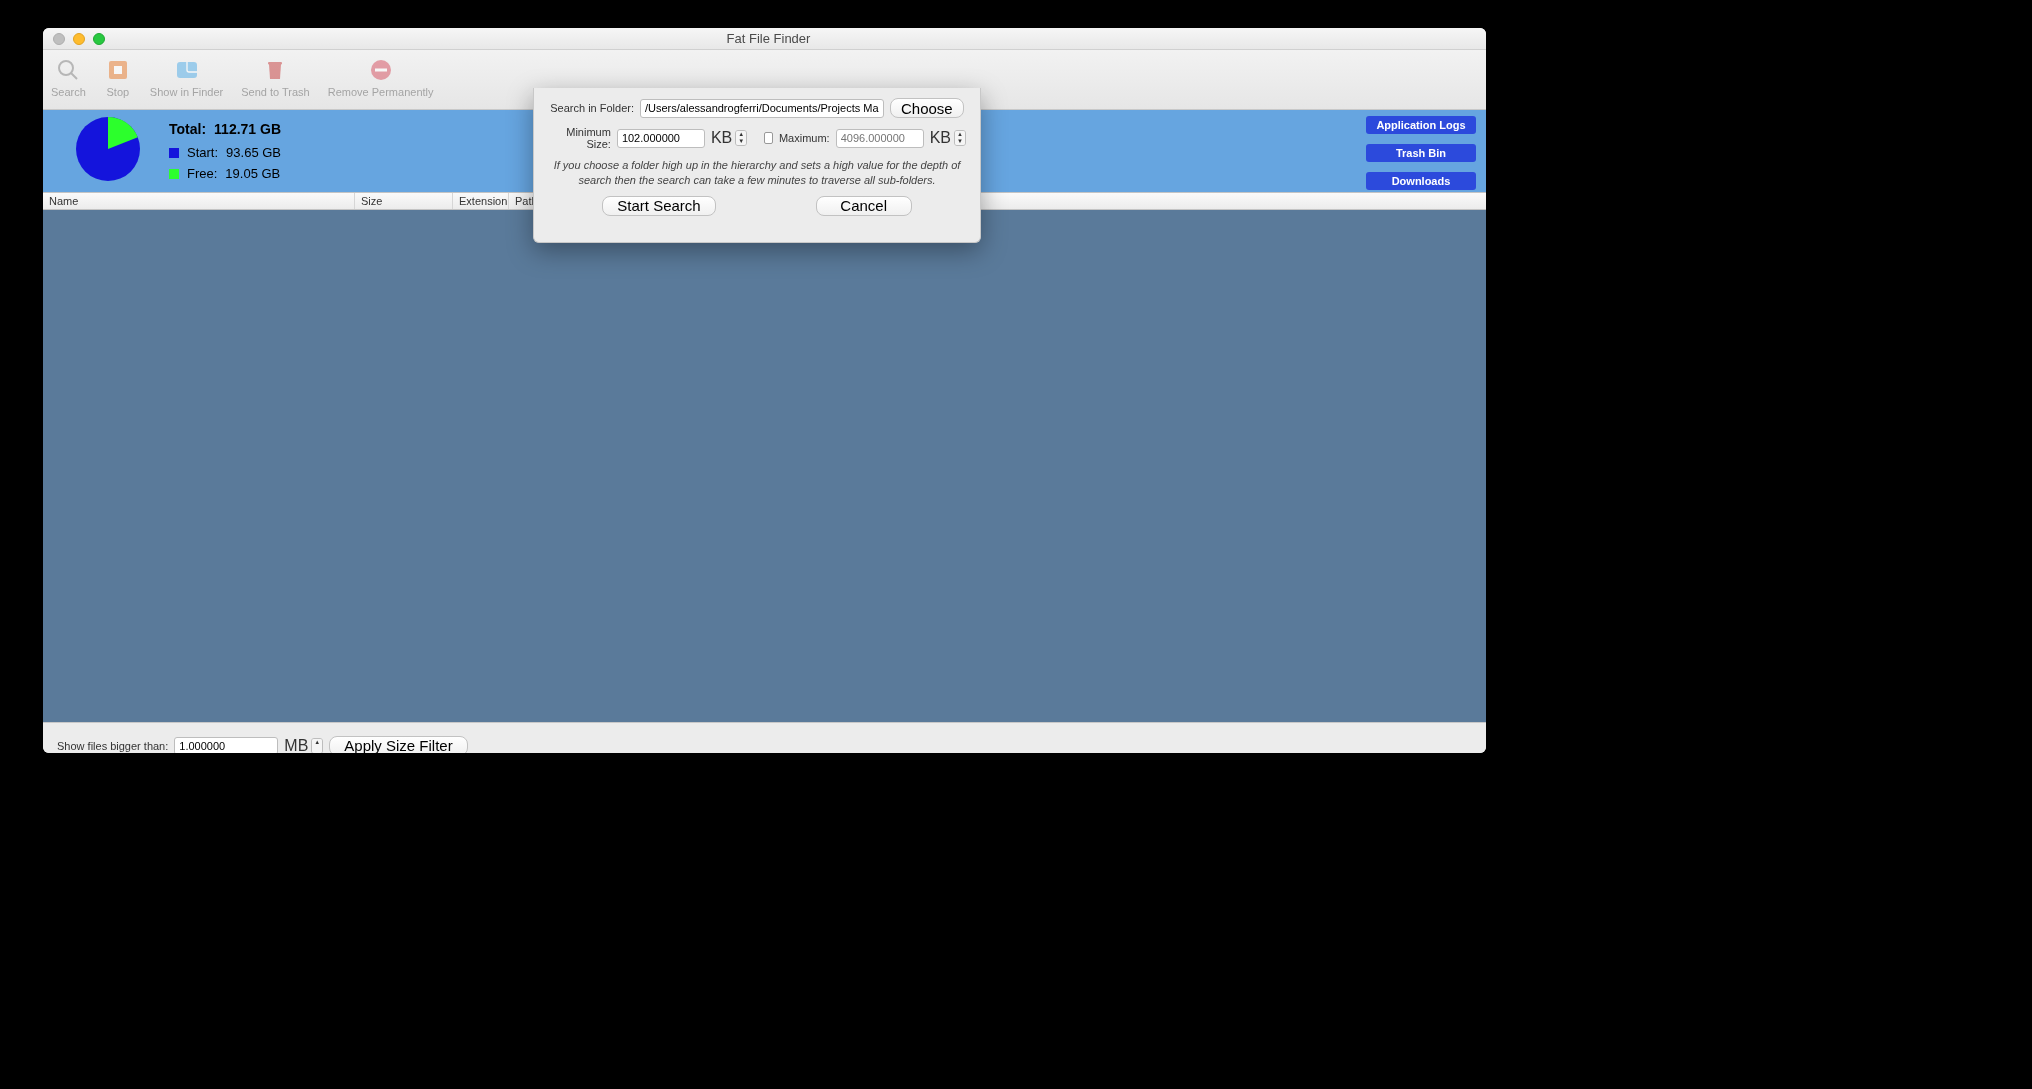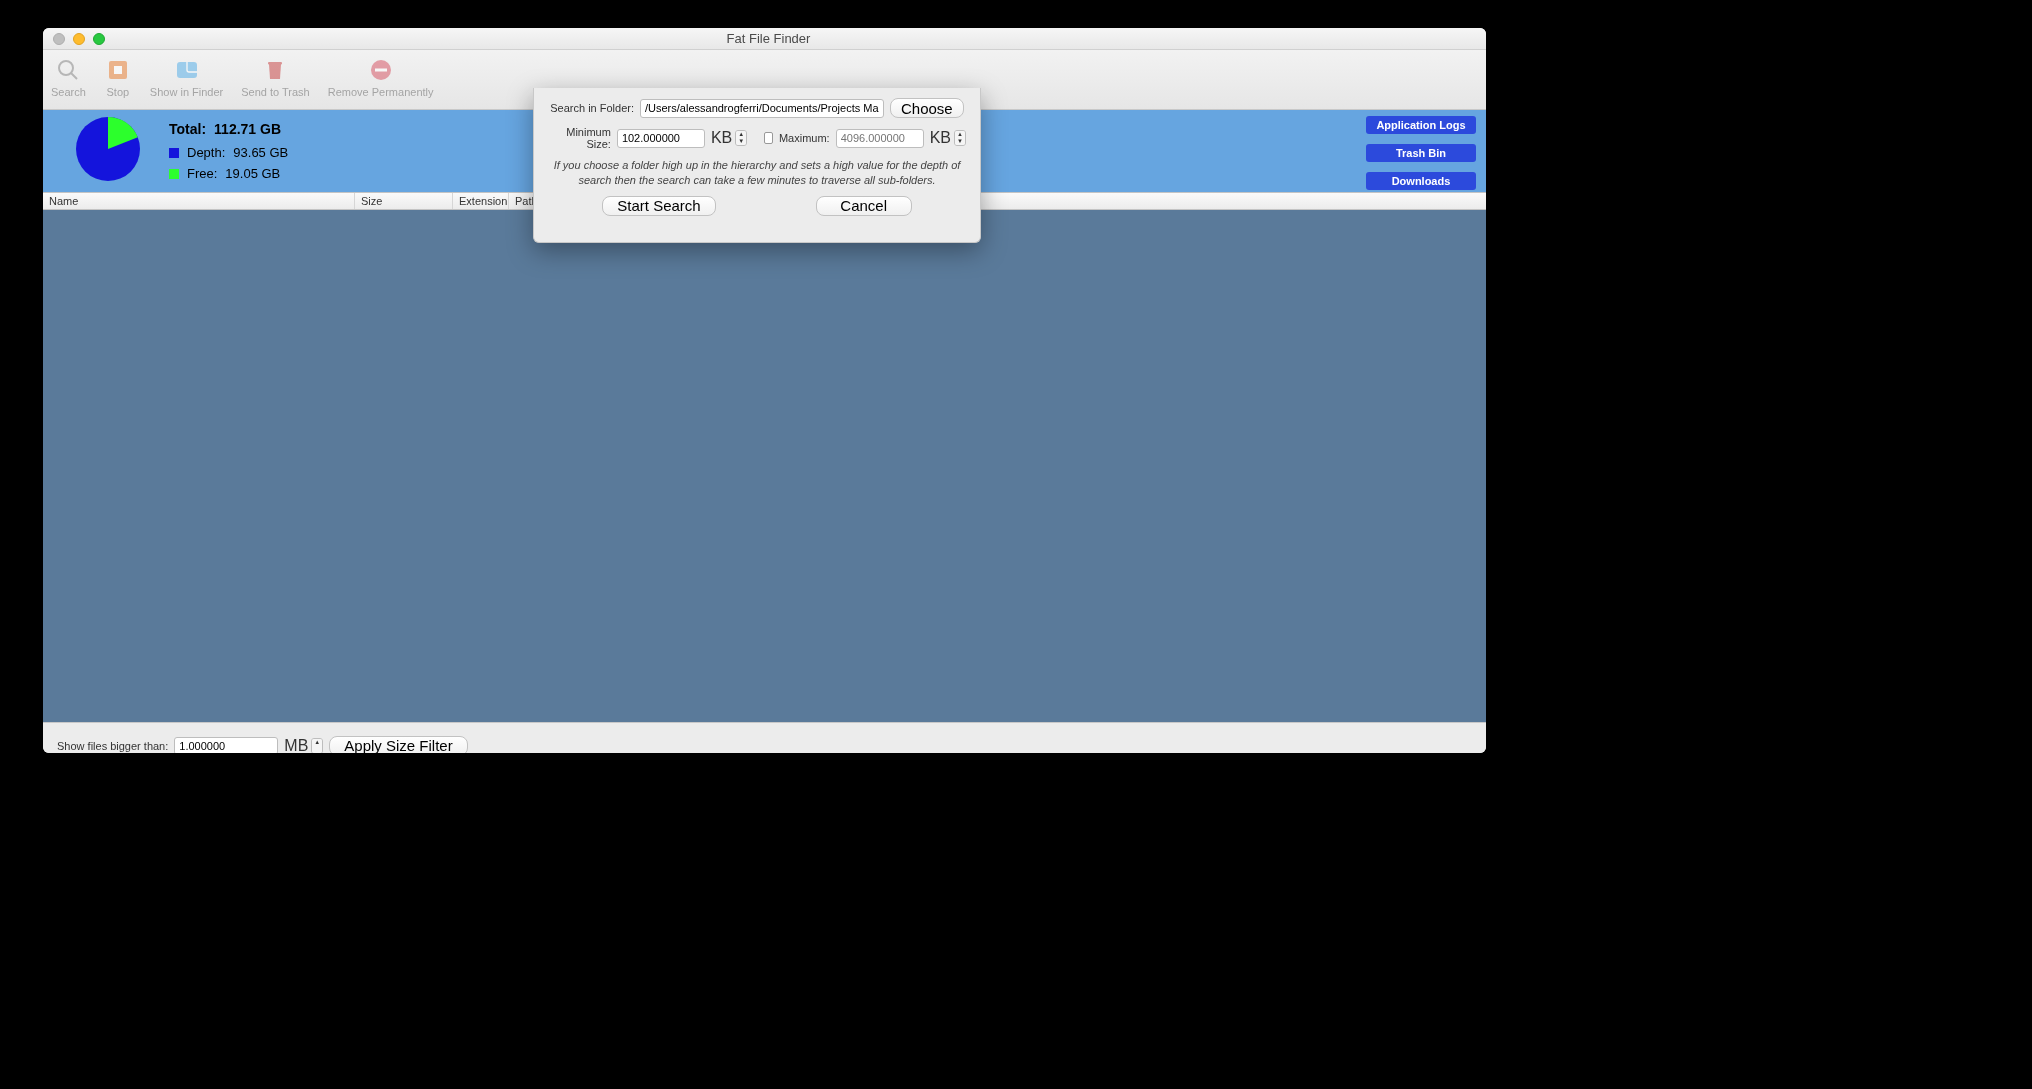--- a/index.html
+++ b/index.html
@@ -125,21 +125,21 @@
         <path d="M35 35 L35 3 A32 32 0 0 1 64.8 23.3 Z" fill="#2cff2c"></path>
       </svg>
     </div>
     <div class="disk-stats">
       <div class="row total">
         <span>Total:</span>
         <span>112.71 GB</span>
       </div>
       <div class="row">
         <span class="swatch used"></span>
-        <span>Depth:</span>
+        <span>Start:</span>
         <span>93.65 GB</span>
       </div>
       <div class="row">
         <span class="swatch free"></span>
         <span>Free:</span>
         <span>19.05 GB</span>
       </div>
     </div>
     <div class="side-buttons">
       <button class="side-btn">Application Logs</button>

